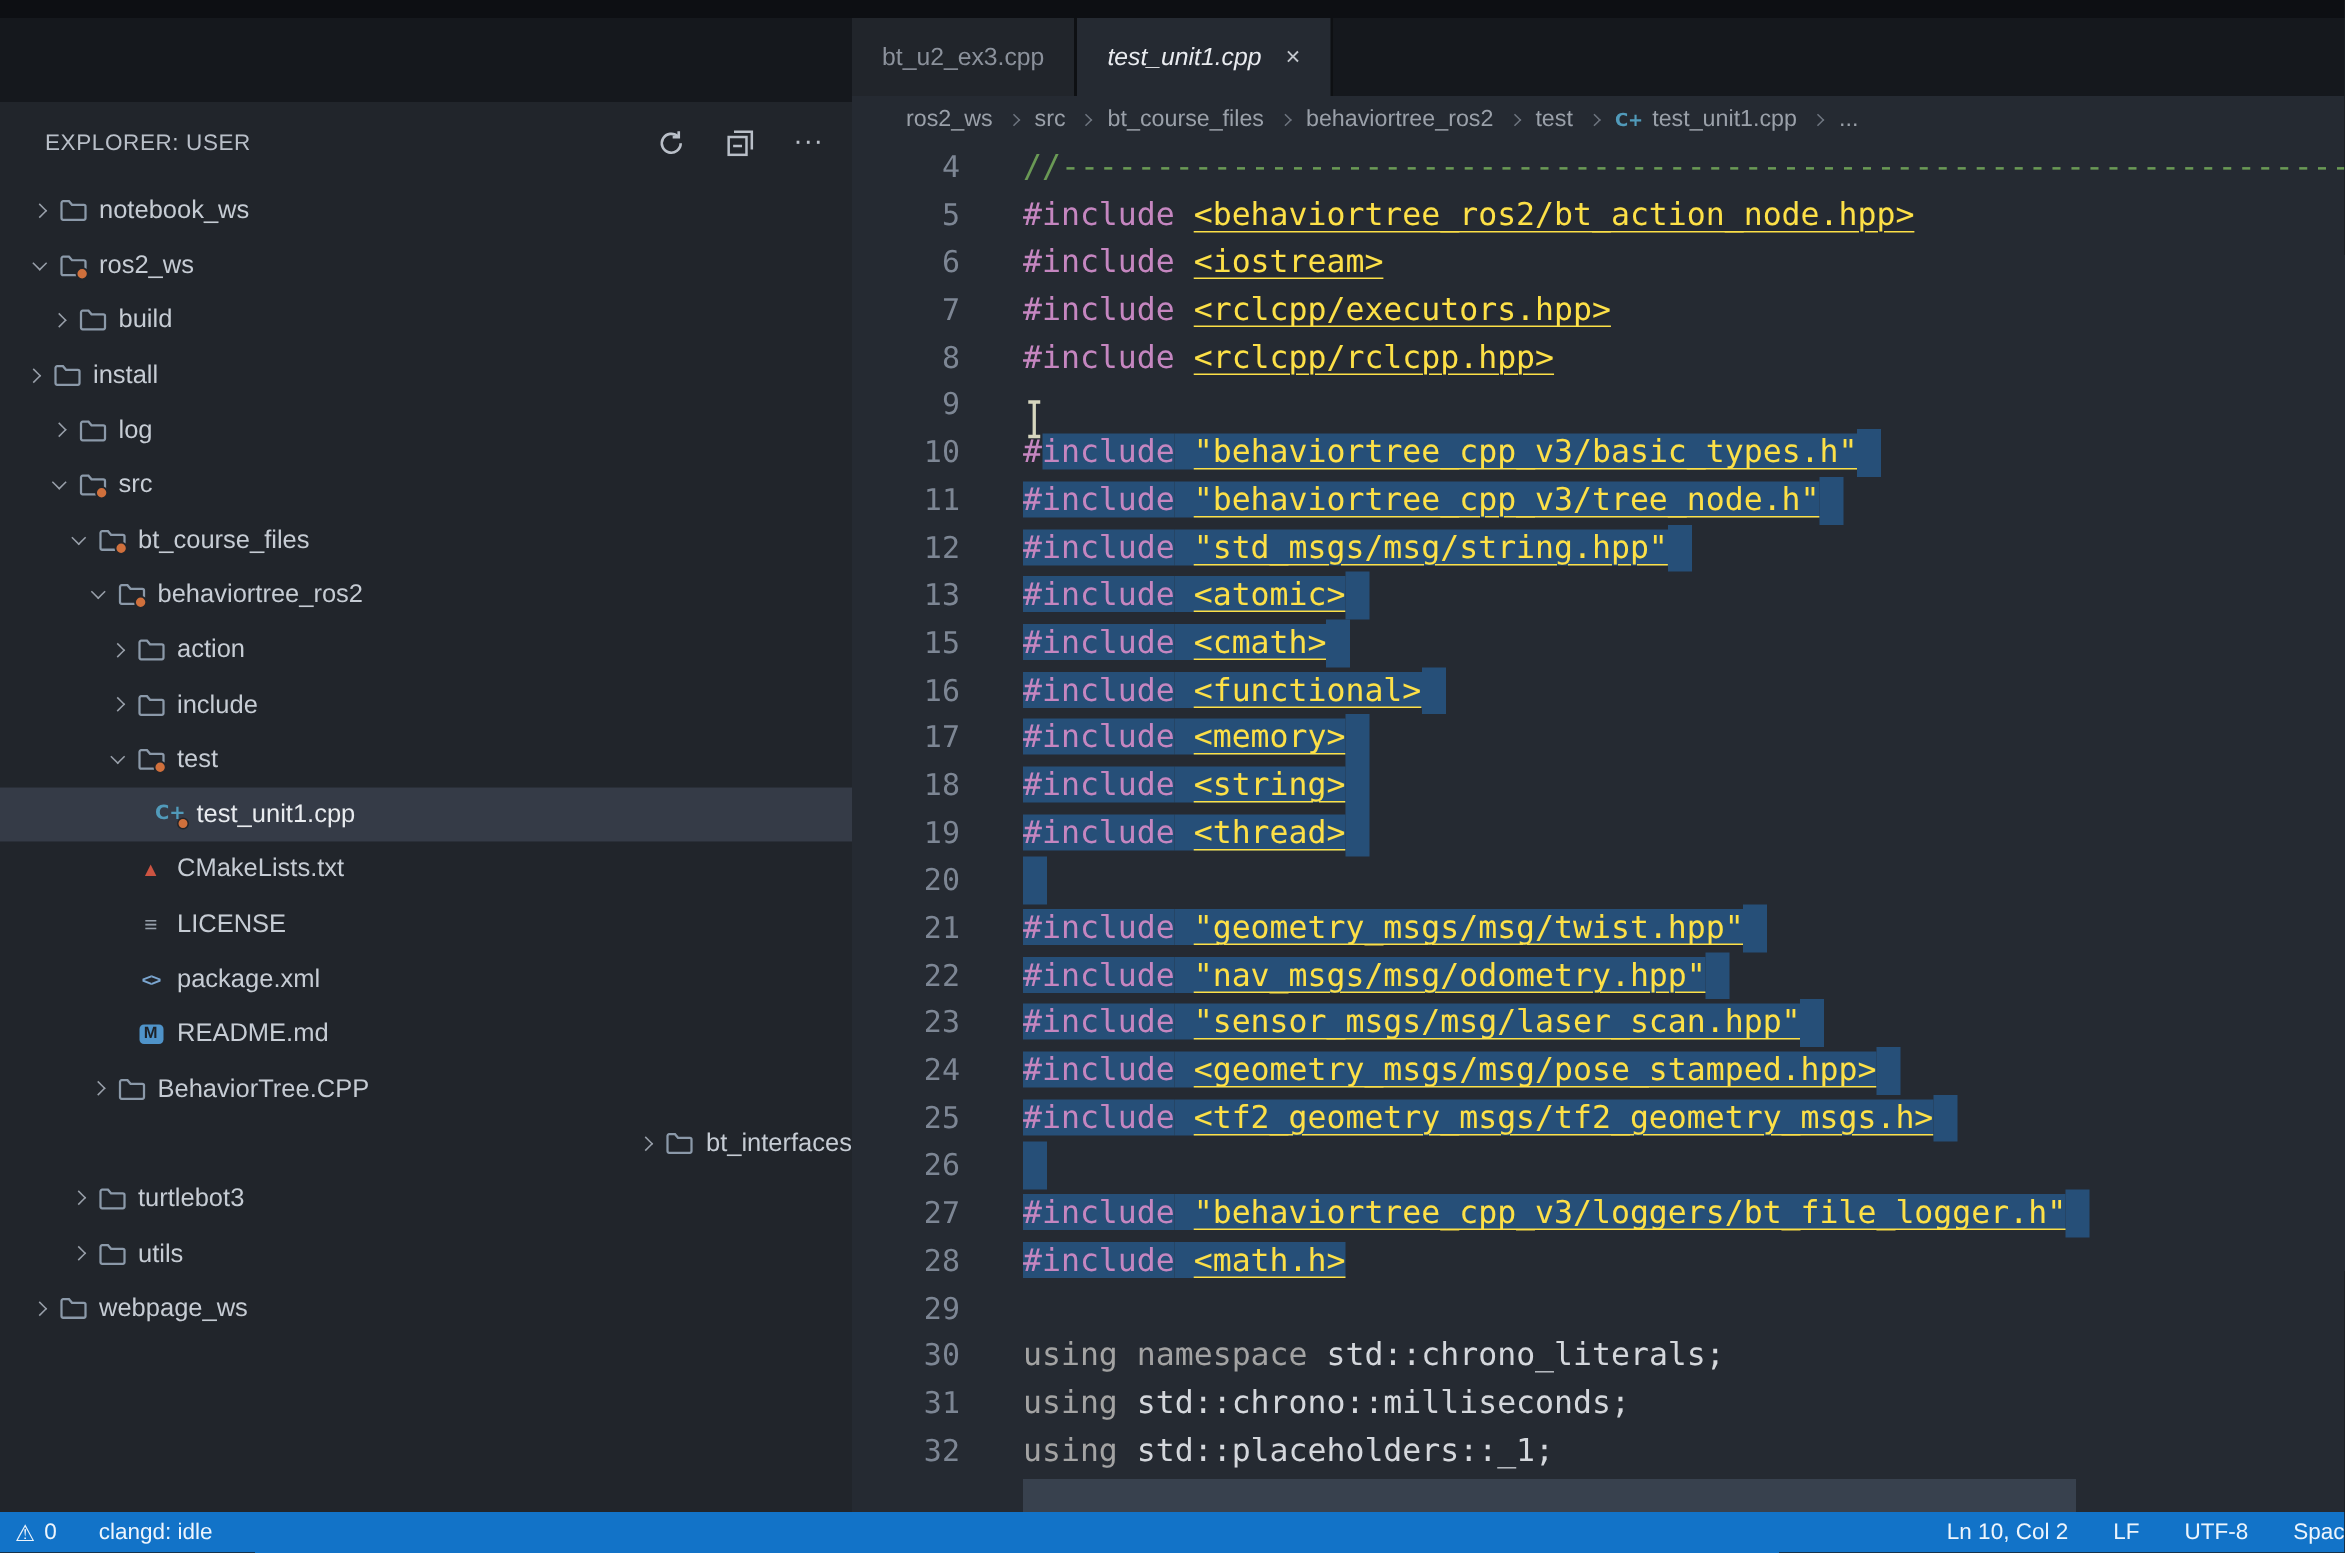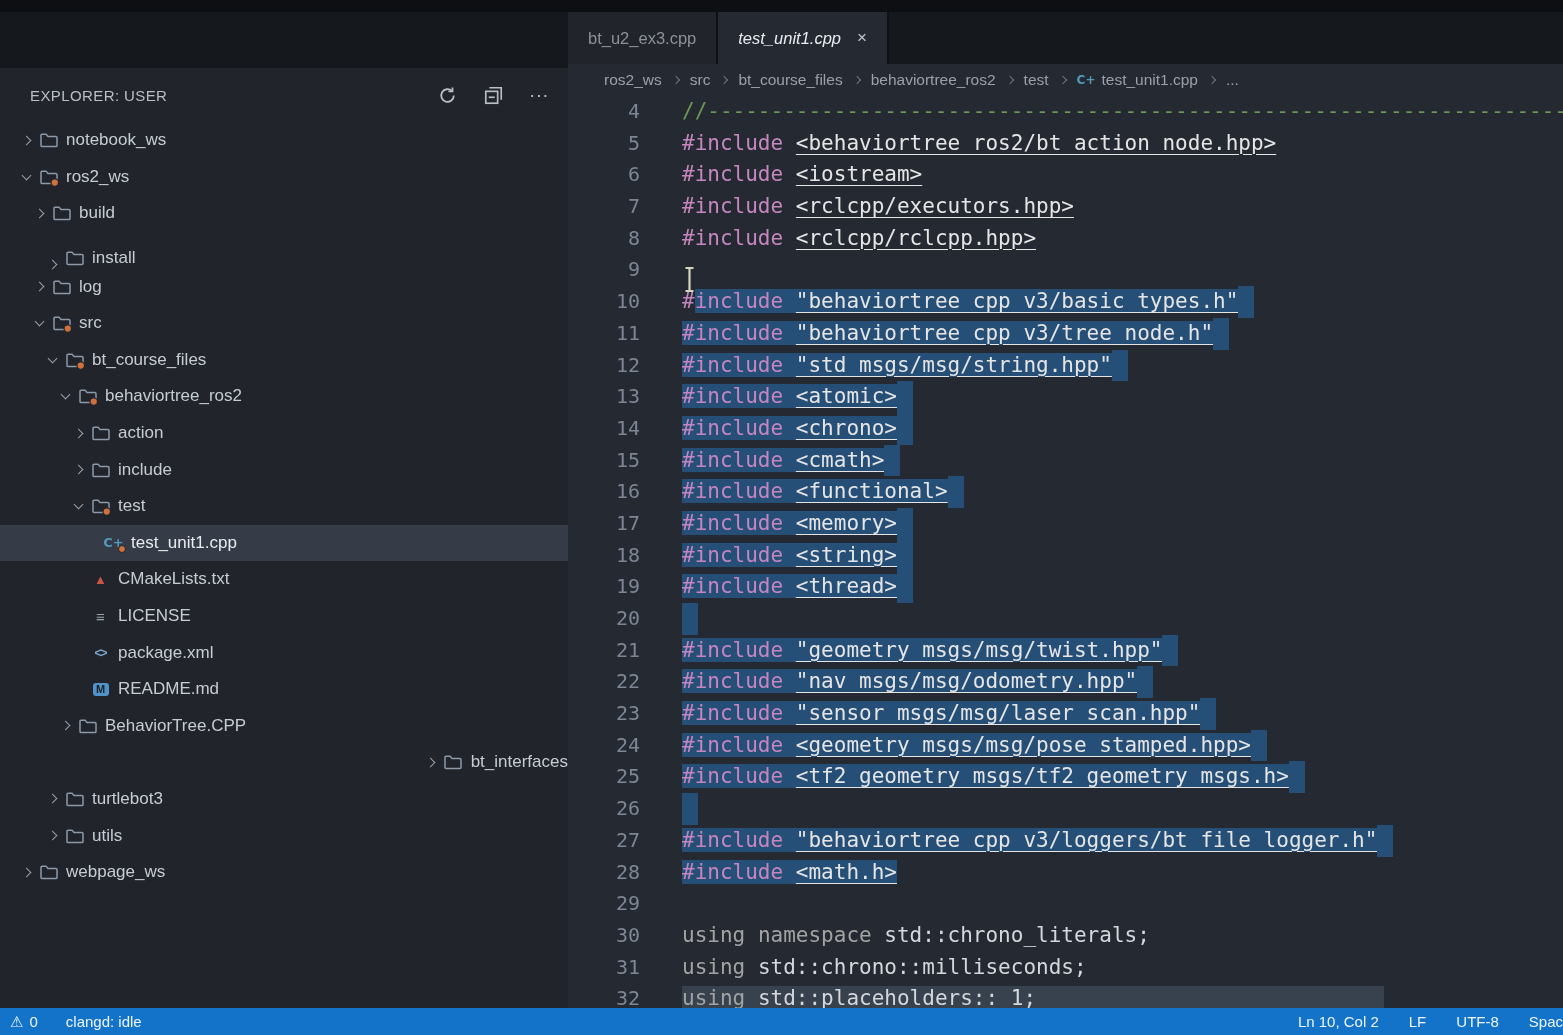--- a/index.html
+++ b/index.html
@@ -57,21 +57,21 @@
   .code { position:absolute; top:84px; left:0; right:0; bottom:0; overflow:hidden; z-index:2;
           font-family:"DejaVu Sans Mono","Liberation Mono",monospace; font-size:21px; }
   .codeline { height:31.7px; line-height:31.7px; white-space:pre; }
   .gutter { display:inline-block; width:72px; text-align:right; color:#7d8694; font-size:20px; }
   .ltext { display:inline-block; margin-left:42px; height:31.7px; vertical-align:top; }
   .tok { display:inline; }
   .cmt { color:#6a9955; }
   .kw  { color:#c586c0; }
   .kw2 { color:#a3a3a3; }
   .pl  { color:#d4d7dc; }
-  .str { color:#e5e5e5; text-decoration:underline; text-decoration-thickness:1px; text-underline-offset:4px; }
+  .str { color:#fde047; text-decoration:underline; text-decoration-thickness:1px; text-underline-offset:4px; }
   .s   { background:#264f78; }
   .nlb { display:inline-block; width:16px; height:31.7px; vertical-align:top; }
 
   .hscroll { position:absolute; bottom:0; left:114px; width:702px; height:22px; z-index:1;
              background:rgba(108,124,150,0.28); }
 
   .ibeam { position:absolute; left:683px; top:266px; z-index:5; pointer-events:none; }
 
   
   .statusbar { position:absolute; bottom:0; left:0; right:0; height:27px; background:#1273c8;
@@ -135,21 +135,21 @@
           <span class="chev closed">
             <i></i>
           </span>
           <span class="fileicon">
             <svg width="20" height="20" viewBox="0 0 16 16">
               <path d="M1.6 4.2a.9.9 0 0 1 .9-.9h3.1l1.6 1.9h6.3a.9.9 0 0 1 .9.9v6.2a.9.9 0 0 1-.9.9H2.5a.9.9 0 0 1-.9-.9z" fill="none" stroke="#8b99a9" stroke-width="1.2"></path>
             </svg>
           </span>
           <span class="tree-label">build</span>
         </div>
-        <div class="tree-row" style="padding-left: 40px; align-items: flex-end;">
+        <div class="tree-row" style="padding-left: 10px;">
           <span class="chev closed">
             <i></i>
           </span>
           <span class="fileicon">
             <svg width="20" height="20" viewBox="0 0 16 16">
               <path d="M1.6 4.2a.9.9 0 0 1 .9-.9h3.1l1.6 1.9h6.3a.9.9 0 0 1 .9.9v6.2a.9.9 0 0 1-.9.9H2.5a.9.9 0 0 1-.9-.9z" fill="none" stroke="#8b99a9" stroke-width="1.2"></path>
             </svg>
           </span>
           <span class="tree-label">install</span>
         </div>
@@ -385,21 +385,20 @@
         <div class="codeline"><span class="gutter">4</span><span class="ltext"><span class="tok cmt">//----------------------------------------------------------------------------</span></span></div>
         <div class="codeline"><span class="gutter">5</span><span class="ltext"><span class="tok kw">#include</span><span class="tok pl"> </span><span class="tok str">&lt;behaviortree_ros2/bt_action_node.hpp&gt;</span></span></div>
         <div class="codeline"><span class="gutter">6</span><span class="ltext"><span class="tok kw">#include</span><span class="tok pl"> </span><span class="tok str">&lt;iostream&gt;</span></span></div>
         <div class="codeline"><span class="gutter">7</span><span class="ltext"><span class="tok kw">#include</span><span class="tok pl"> </span><span class="tok str">&lt;rclcpp/executors.hpp&gt;</span></span></div>
         <div class="codeline"><span class="gutter">8</span><span class="ltext"><span class="tok kw">#include</span><span class="tok pl"> </span><span class="tok str">&lt;rclcpp/rclcpp.hpp&gt;</span></span></div>
         <div class="codeline"><span class="gutter">9</span><span class="ltext"></span></div>
         <div class="codeline"><span class="gutter">10</span><span class="ltext"><span class="tok kw">#</span><span class="tok kw s">include</span><span class="tok pl s"> </span><span class="tok str s">"behaviortree_cpp_v3/basic_types.h"</span><span class="s nlb"></span></span></div>
         <div class="codeline"><span class="gutter">11</span><span class="ltext"><span class="tok kw s">#include</span><span class="tok pl s"> </span><span class="tok str s">"behaviortree_cpp_v3/tree_node.h"</span><span class="s nlb"></span></span></div>
         <div class="codeline"><span class="gutter">12</span><span class="ltext"><span class="tok kw s">#include</span><span class="tok pl s"> </span><span class="tok str s">"std_msgs/msg/string.hpp"</span><span class="s nlb"></span></span></div>
         <div class="codeline"><span class="gutter">13</span><span class="ltext"><span class="tok kw s">#include</span><span class="tok pl s"> </span><span class="tok str s">&lt;atomic&gt;</span><span class="s nlb"></span></span></div>
-        <div class="codeline"><span class="gutter">14</span><span class="ltext"><span class="tok kw s">#include</span><span class="tok pl s"> </span><span class="tok str s">&lt;chrono&gt;</span><span class="s nlb"></span></span></div>
         <div class="codeline"><span class="gutter">15</span><span class="ltext"><span class="tok kw s">#include</span><span class="tok pl s"> </span><span class="tok str s">&lt;cmath&gt;</span><span class="s nlb"></span></span></div>
         <div class="codeline"><span class="gutter">16</span><span class="ltext"><span class="tok kw s">#include</span><span class="tok pl s"> </span><span class="tok str s">&lt;functional&gt;</span><span class="s nlb"></span></span></div>
         <div class="codeline"><span class="gutter">17</span><span class="ltext"><span class="tok kw s">#include</span><span class="tok pl s"> </span><span class="tok str s">&lt;memory&gt;</span><span class="s nlb"></span></span></div>
         <div class="codeline"><span class="gutter">18</span><span class="ltext"><span class="tok kw s">#include</span><span class="tok pl s"> </span><span class="tok str s">&lt;string&gt;</span><span class="s nlb"></span></span></div>
         <div class="codeline"><span class="gutter">19</span><span class="ltext"><span class="tok kw s">#include</span><span class="tok pl s"> </span><span class="tok str s">&lt;thread&gt;</span><span class="s nlb"></span></span></div>
         <div class="codeline"><span class="gutter">20</span><span class="ltext"><span class="s nlb"></span></span></div>
         <div class="codeline"><span class="gutter">21</span><span class="ltext"><span class="tok kw s">#include</span><span class="tok pl s"> </span><span class="tok str s">"geometry_msgs/msg/twist.hpp"</span><span class="s nlb"></span></span></div>
         <div class="codeline"><span class="gutter">22</span><span class="ltext"><span class="tok kw s">#include</span><span class="tok pl s"> </span><span class="tok str s">"nav_msgs/msg/odometry.hpp"</span><span class="s nlb"></span></span></div>
         <div class="codeline"><span class="gutter">23</span><span class="ltext"><span class="tok kw s">#include</span><span class="tok pl s"> </span><span class="tok str s">"sensor_msgs/msg/laser_scan.hpp"</span><span class="s nlb"></span></span></div>
         <div class="codeline"><span class="gutter">24</span><span class="ltext"><span class="tok kw s">#include</span><span class="tok pl s"> </span><span class="tok str s">&lt;geometry_msgs/msg/pose_stamped.hpp&gt;</span><span class="s nlb"></span></span></div>

